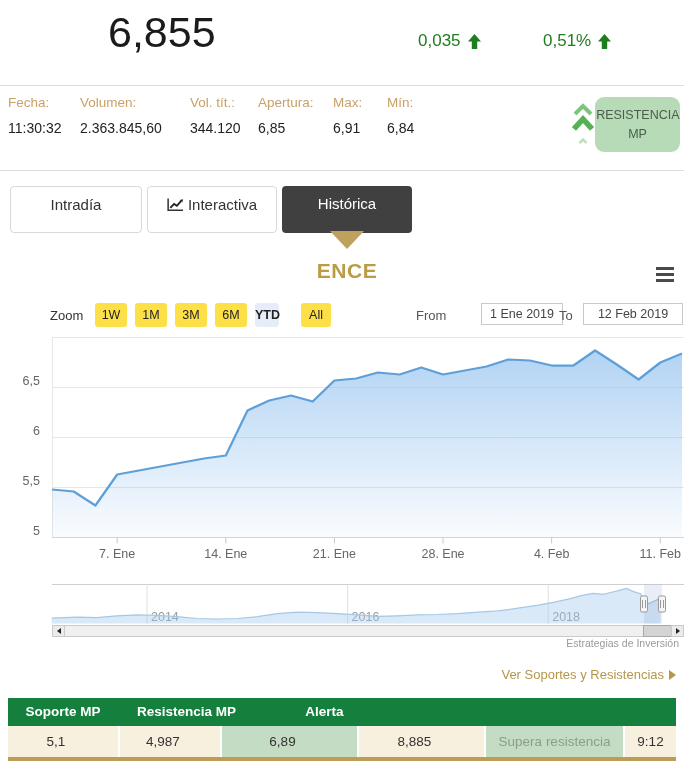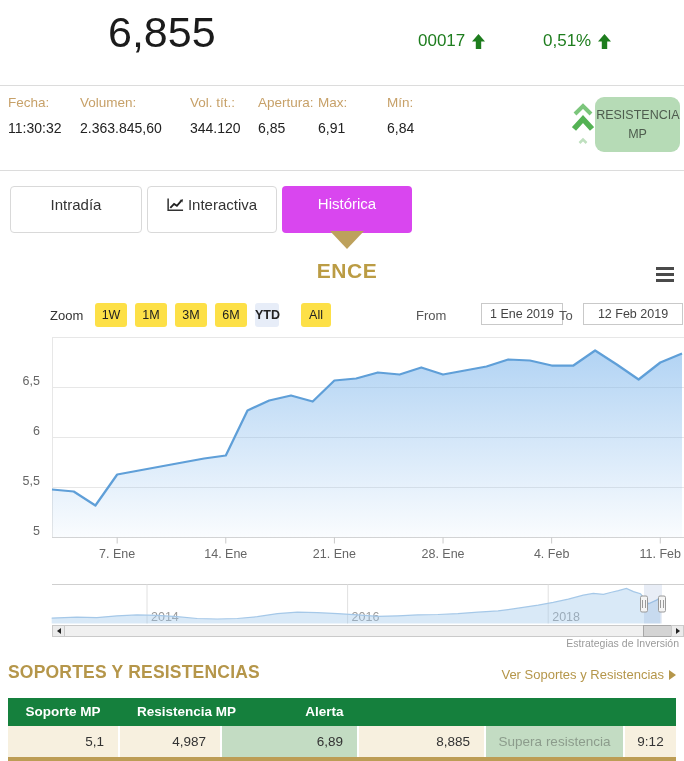--- a/index.html
+++ b/index.html
@@ -25,21 +25,21 @@
              font-size:12.5px; line-height:1.45; text-align:center; cursor:pointer;
              font-family:inherit; display:flex; align-items:center; justify-content:center;
              padding:0 4px; }
 
   
   .tab { position:absolute; top:186px; height:47px; box-sizing:border-box; background:#fff;
          border:1px solid #d9d9d9; border-radius:4px; font-size:15px; color:#333;
          text-align:center; padding-top:9px; cursor:pointer; }
   #tab-intradia { left:10px; width:132px; }
   #tab-interactiva { left:147px; width:130px; }
-  #tab-historica { left:282px; width:130px; background:#d946ef; color:#fff; border:none; }
+  #tab-historica { left:282px; width:130px; background:#404040; color:#fff; border:none; }
   #tab-interactiva .ticon { vertical-align:-2px; margin-right:4px; }
   .tab-tail { position:absolute; left:330px; top:231px; width:0; height:0;
               border-left:17px solid transparent; border-right:17px solid transparent;
               border-top:18px solid #bda15c; }
   .symbol { position:absolute; left:297px; top:259px; width:100px; text-align:center;
             font-size:21px; font-weight:bold; color:#bb9c44; letter-spacing:.5px; }
 
   
   .hamburger { position:absolute; left:656px; top:267px; width:18px; cursor:pointer; }
   .hamburger div { height:3px; background:#4a4a4a; margin-bottom:3px; }
@@ -85,38 +85,38 @@
   .sr-link { position:absolute; right:8px; top:667px; font-size:13px; color:#b5964a;
              display:flex; align-items:center; gap:5px; cursor:pointer; }
   .sr-link .tri { width:0; height:0; border-top:5px solid transparent;
                   border-bottom:5px solid transparent; border-left:7px solid #b5964a; }
   .sr-table { position:absolute; left:8px; top:698px; width:668px; }
   .sr-hrow { display:flex; height:28px; background:#15803d; }
   .sr-hcell { color:#fff; font-weight:bold; font-size:13.5px; line-height:28px;
               text-align:center; box-sizing:border-box; }
   .sr-drow { display:flex; height:31px; }
   .sr-dcell { box-sizing:border-box; font-size:13.5px; line-height:31px; color:#333;
-              background:#f7f0df; border-left:2px solid #fff; text-align:right;
+              background:#f7f0df; border-left:2px solid #fff; text-align:center;
               padding-right:14px; }
   .sr-dcell.first { border-left:none; }
   .sr-dcell.green { background:#c3dcc3; }
   .sr-dcell.alert { text-align:center; color:#8c9c8c; padding-right:0; }
   .sr-dcell.time { text-align:center; padding-right:0; }
   .c1 { width:110px; } .c2 { width:102px; } .c3 { width:137px; }
   .c4 { width:127px; } .c5 { width:139px; } .c6 { width:53px; }
   .sr-bottom { position:absolute; left:8px; top:757px; width:668px; height:4px; background:#bd9d55; }
 </style>
 </head>
 <body>
 
 <div class="page">
 
   <div class="price">6,855</div>
   <div class="chg" id="chg-abs">
-    <span>00017</span>
+    <span>0,035</span>
     <svg width="13" height="15" viewBox="0 0 13 15">
       <path d="M6.5 0 L13 7.5 H9.2 V15 H3.8 V7.5 H0 Z" fill="#1e7d1e"></path>
     </svg>
   </div>
   <div class="chg" id="chg-pct">
     <span>0,51%</span>
     <svg width="13" height="15" viewBox="0 0 13 15">
       <path d="M6.5 0 L13 7.5 H9.2 V15 H3.8 V7.5 H0 Z" fill="#1e7d1e"></path>
     </svg>
   </div>
@@ -131,21 +131,21 @@
     <div class="info-value">2.363.845,60</div>
   </div>
   <div class="info-item" style="left:190px">
     <div class="info-label">Vol. tít.:</div>
     <div class="info-value">344.120</div>
   </div>
   <div class="info-item" style="left:258px">
     <div class="info-label">Apertura:</div>
     <div class="info-value">6,85</div>
   </div>
-  <div class="info-item" style="left:318px">
+  <div class="info-item" style="left:333px">
     <div class="info-label">Max:</div>
     <div class="info-value">6,91</div>
   </div>
   <div class="info-item" style="left:387px">
     <div class="info-label">Mín:</div>
     <div class="info-value">6,84</div>
   </div>
 
   <div class="chevrons">
     <svg width="22" height="46" viewBox="0 0 22 46">
@@ -248,21 +248,20 @@
   <div class="sb" id="sb-thumb"></div>
   <div class="sb sb-arrow" id="sb-left">
       <div class="tri-l"></div>
     </div>
   <div class="sb sb-arrow" id="sb-right">
       <div class="tri-r"></div>
     </div>
 
   <div class="credit">Estrategias de Inversión</div>
 
-  <div class="sr-title">SOPORTES Y RESISTENCIAS</div>
   <div class="sr-link">
     <span>Ver Soportes y Resistencias</span>
     <span class="tri"></span>
   </div>
 
   <div class="sr-table">
     <div class="sr-hrow">
       <div class="sr-hcell c1">Soporte MP</div>
       <div class="sr-hcell c3">Resistencia MP</div>
       <div class="sr-hcell c5">Alerta</div>

